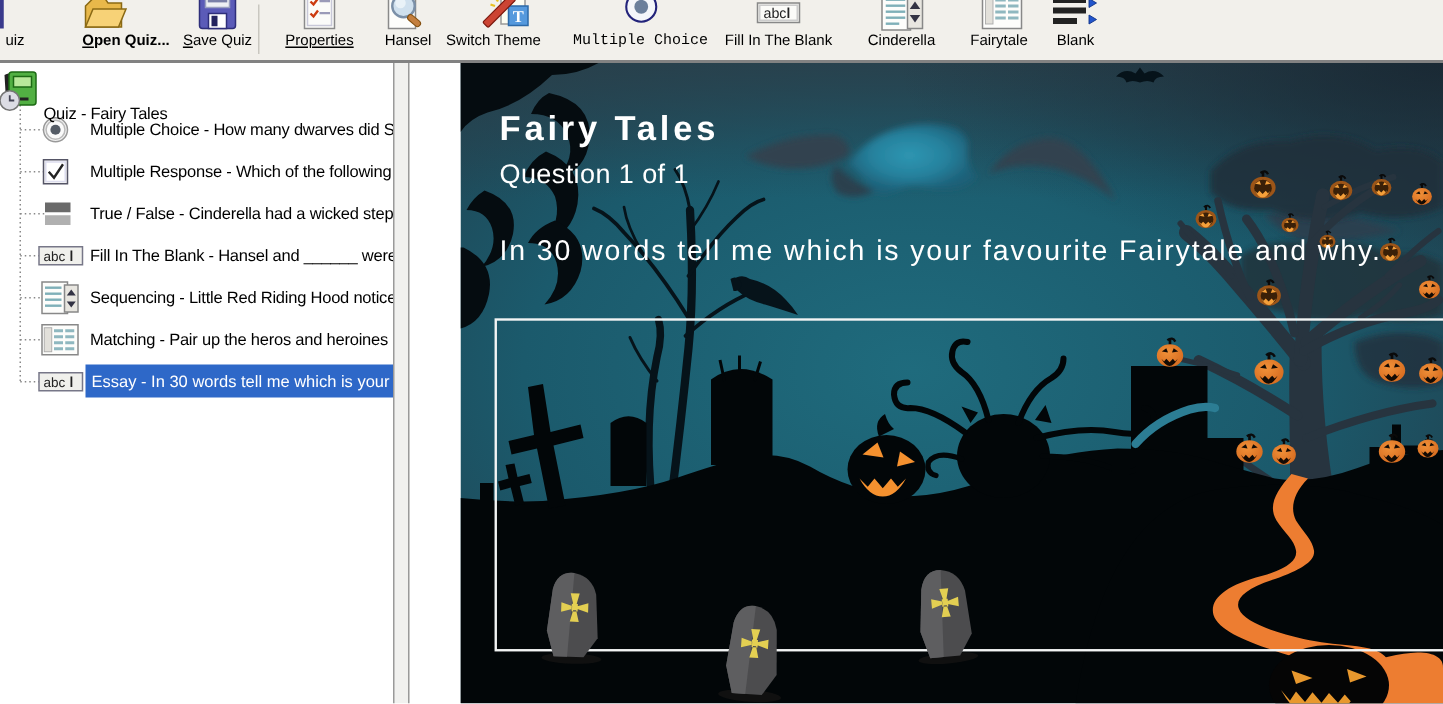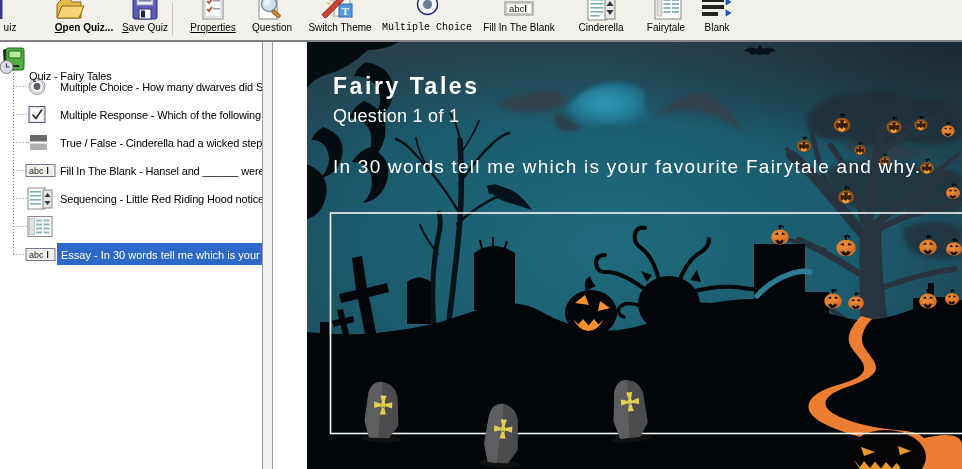--- a/index.html
+++ b/index.html
@@ -25,22 +25,22 @@
 </head>
 <body>
 <div id="toolbar" class="abs"></div>
 <div id="tbline" class="abs"></div>
 <div id="tbsep" class="abs"></div>
 
 <div class="tblabel" style="left:10px;">uiz</div>
 <div class="tblabel" style="left:84px;font-weight:bold;"><span class="u">O</span>pen Quiz...</div>
 <div class="tblabel" style="left:133px;margin-left:12px;"><span class="u">S</span>ave Quiz</div>
 <div class="tblabel" style="left:213px;text-decoration:underline;">Properties</div>
-<div class="tblabel" style="left:272px;">Question</div>
-<div class="tblabel" style="left:340px;">Switch Theme</div>
+<div class="tblabel" style="left:272px;">Hansel</div>
+<div class="tblabel" style="left:329px;">Switch Theme</div>
 <div class="tblabel" style="left:427px;font-family:Liberation Mono, monospace;">Multiple Choice</div>
 <div class="tblabel" style="left:519px;">Fill In The Blank</div>
 <div class="tblabel" style="left:601px;">Cinderella</div>
 <div class="tblabel" style="left:666px;">Fairytale</div>
 <div class="tblabel" style="left:717px;">Blank</div>
 
 <svg class="abs" style="left:0;top:0" width="962" height="40" viewBox="0 0 962 40">
 
   <rect x="0" y="0" width="2.5" height="19" fill="#3a3a8c"></rect>
 
@@ -203,20 +203,21 @@
       <text x="3" y="9.5" font-size="9" fill="#222">abc</text>
       <rect x="21" y="2.5" width="1.2" height="7" fill="#222"></rect>
     </g>
   </svg>
   <div class="trow" style="left:29px;top:28px;">Quiz - Fairy Tales</div>
   <div class="trow" style="left:60px;top:39px;">Multiple Choice - How many dwarves did Snow White</div>
   <div class="trow" style="left:60px;top:67px;">Multiple Response - Which of the following fairy tales</div>
   <div class="trow" style="left:60px;top:95px;">True / False - Cinderella had a wicked stepmother</div>
   <div class="trow" style="left:60px;top:123px;">Fill In The Blank - Hansel and ______ were lost</div>
   <div class="trow" style="left:60px;top:151px;">Sequencing - Little Red Riding Hood noticed her</div>
+  <div class="trow" style="left:60px;top:179px;">Matching - Pair up the heros and heroines</div>
   <div id="sel"></div>
   <div id="seltext">Essay - In 30 words tell me which is your favourite</div>
 </div>
 
 <div id="splitter" class="abs"></div>
 
 <svg id="scene" class="abs" width="655" height="427" viewBox="0 0 655 427">
   <defs>
     <radialGradient id="sky" cx="46%" cy="48%" r="72%">
       <stop offset="0%" stop-color="#1f6b7d"></stop>

